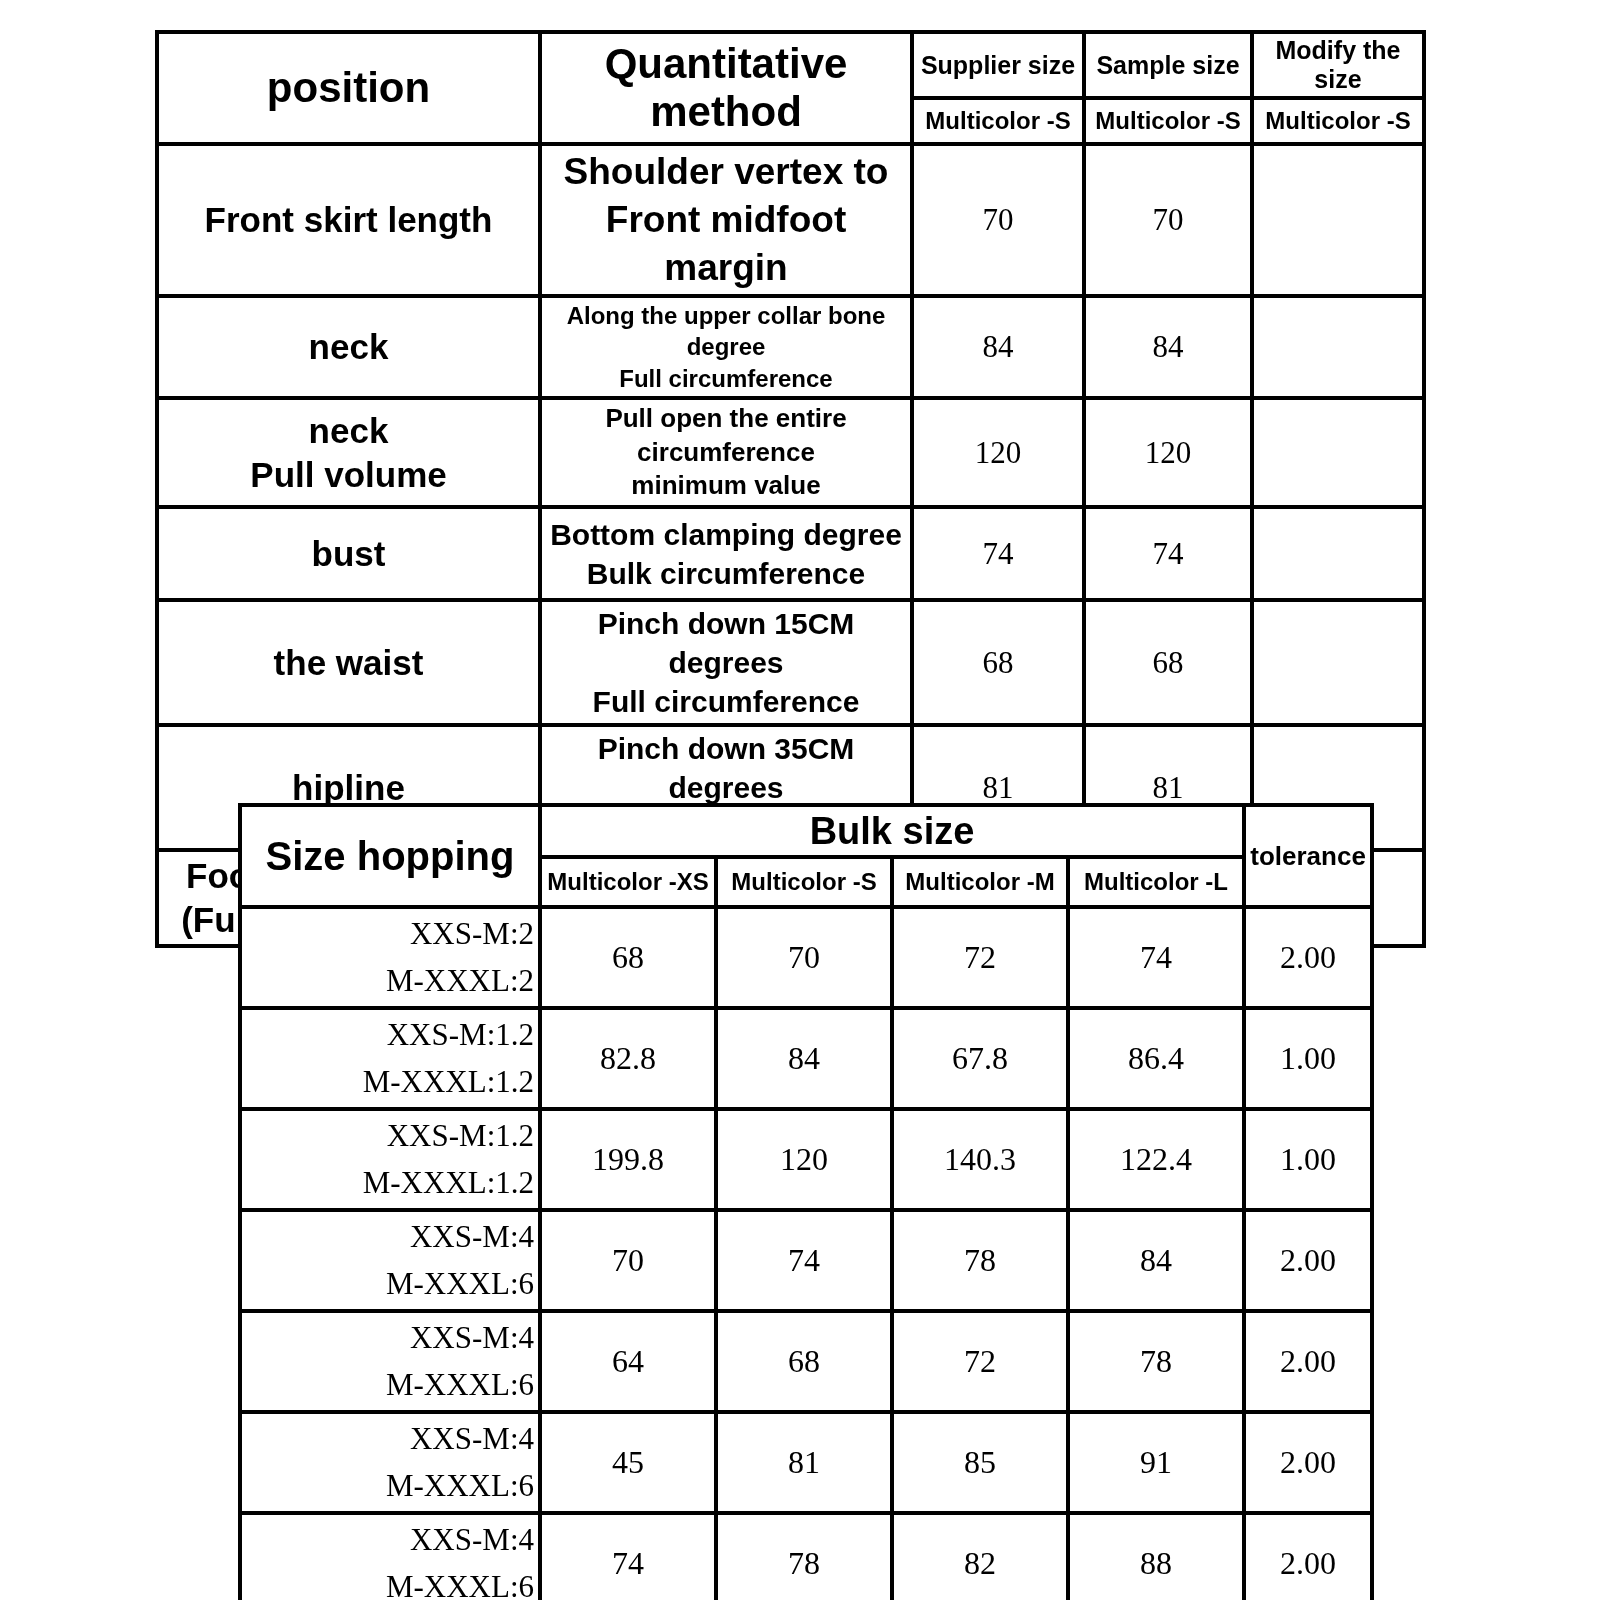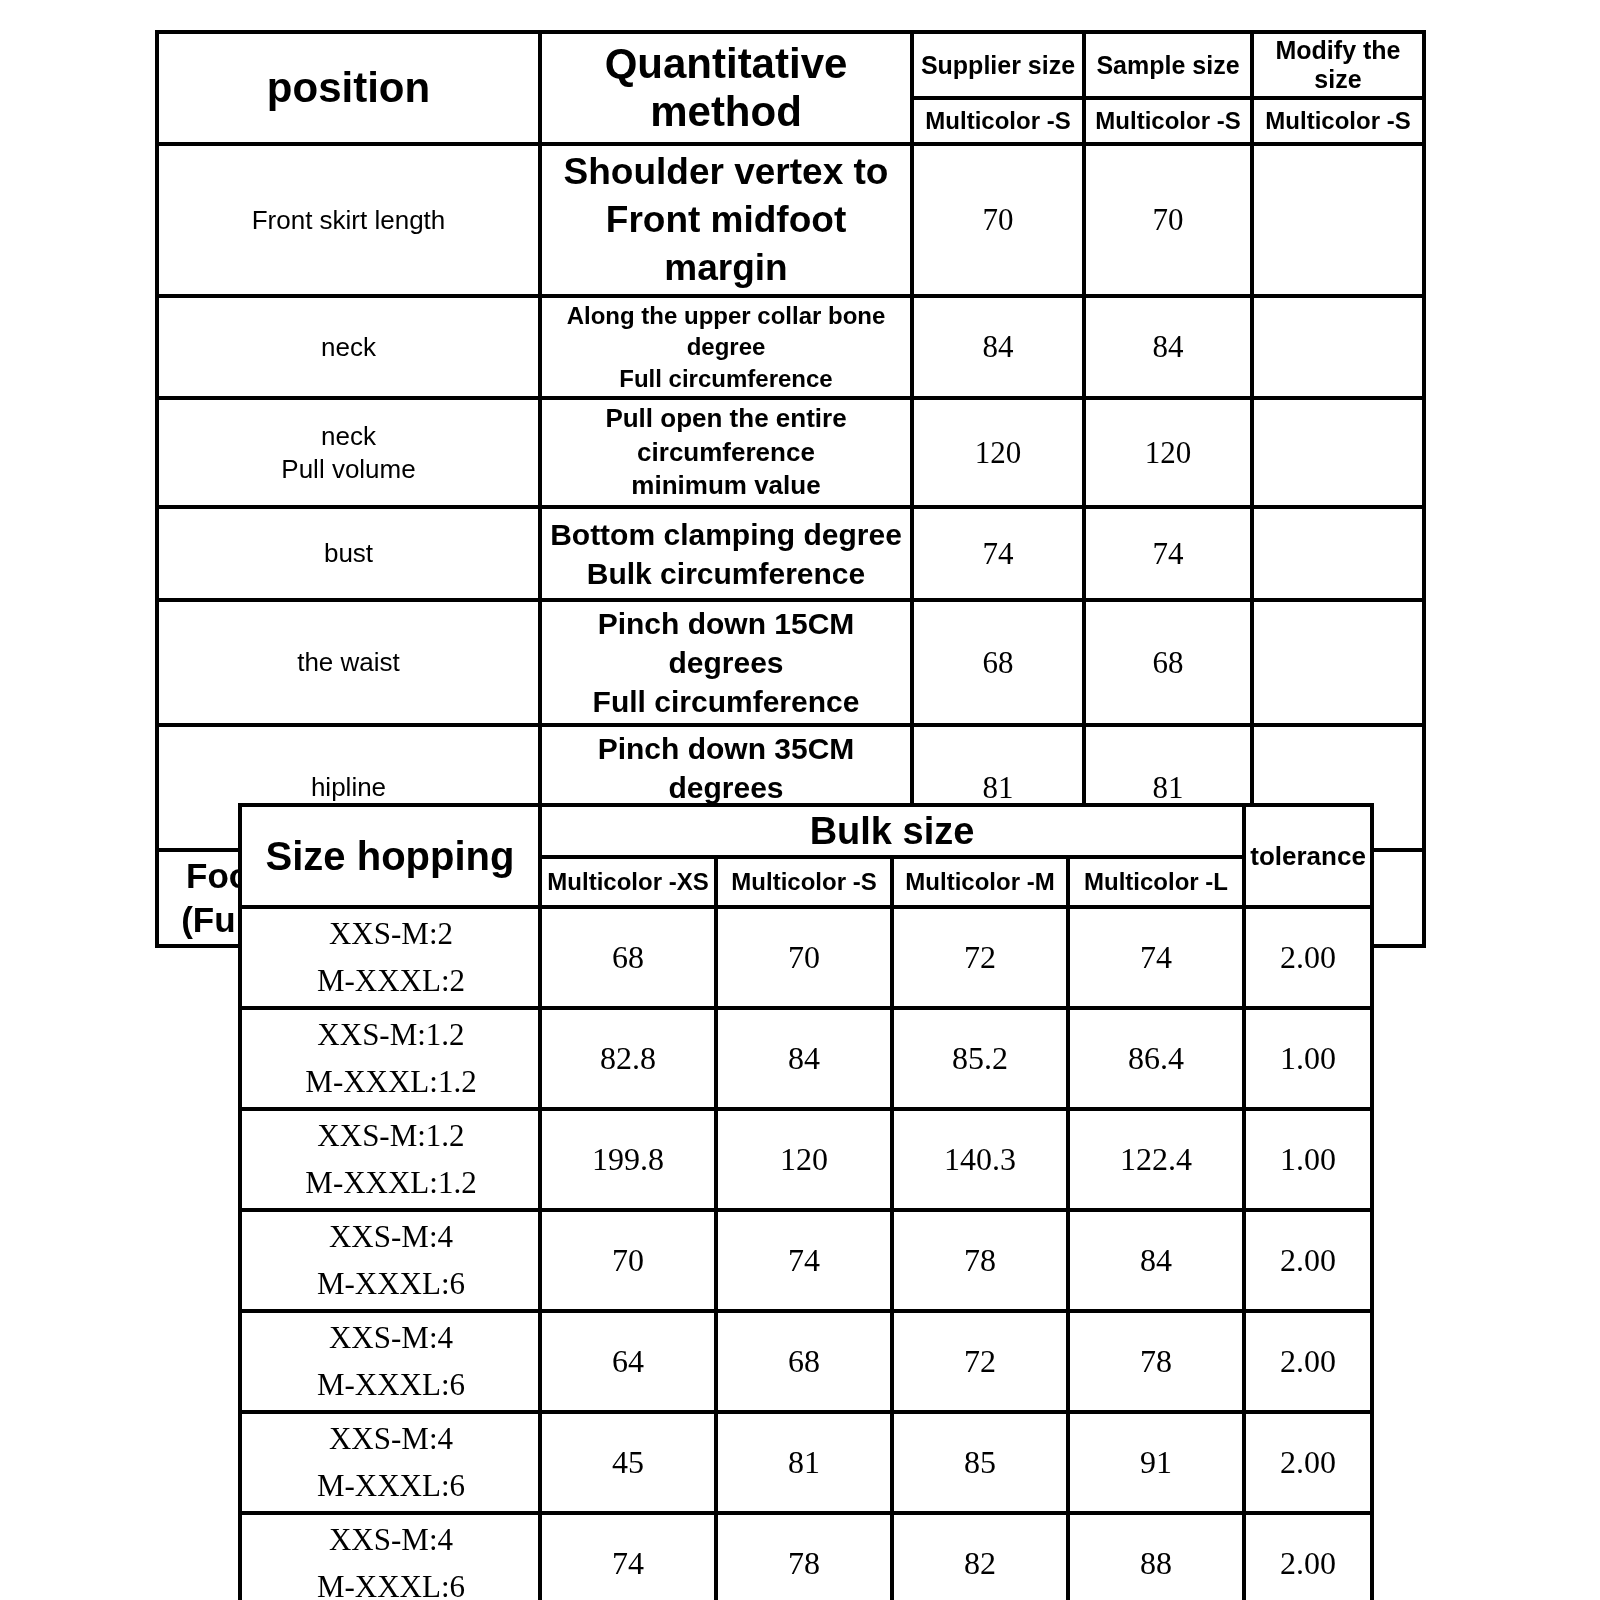--- a/index.html
+++ b/index.html
@@ -26,40 +26,40 @@
     font-weight:normal;
   }
   
   .t1{left:155px;top:30px;width:1267px;}
   .t1 thead tr.h1{height:50px;}
   .t1 thead tr.h2{height:46px;}
   .t1 tbody tr{height:93px;}
   .big{font-size:42px;font-weight:600;line-height:1.15;}
   .mid{font-size:25px;font-weight:600;}
   .sub{font-size:24px;font-weight:600;}
-  .pos{font-size:26px;font-weight:400;line-height:1.25;}
+  .pos{font-size:35px;font-weight:700;line-height:1.25;}
   .pos-sm{font-size:35px;font-weight:600;line-height:1.25;}
   .method{font-weight:600;line-height:1.3;}
   .fs37{font-size:37px;}
   .fs30{font-size:30px;}
   .fs26{font-size:26px;}
   .fs24{font-size:24px;}
   .num{font-family:"Liberation Serif",serif;font-size:31px;}
   
   .t2{left:238px;top:803px;width:1132px;}
   .t2 thead tr.h1{height:52px;}
   .t2 thead tr.h2{height:50px;}
   .t2 tbody tr{height:93px;}
   .hop{font-size:40px;font-weight:600;text-align:center;}
   .bulk{font-size:38px;font-weight:600;}
   .tol-h{font-size:26px;font-weight:600;}
   .label{
     font-family:"Liberation Serif",serif;
     font-size:31px;
-    text-align:center;
+    text-align:right;
     padding-left:6px;
     line-height:1.5;
   }
   .num2{font-family:"Liberation Serif",serif;font-size:32px;}
 </style>
 </head>
 <body>
 
 <div class="page">
 
@@ -176,21 +176,21 @@
         <td class="num2">70</td>
         <td class="num2">72</td>
         <td class="num2">74</td>
         <td class="num2">2.00</td>
       </tr>
       <tr>
         <td class="label">XXS-M:1.2
 M-XXXL:1.2</td>
         <td class="num2">82.8</td>
         <td class="num2">84</td>
-        <td class="num2">85.2</td>
+        <td class="num2">67.8</td>
         <td class="num2">86.4</td>
         <td class="num2">1.00</td>
       </tr>
       <tr>
         <td class="label">XXS-M:1.2
 M-XXXL:1.2</td>
         <td class="num2">199.8</td>
         <td class="num2">120</td>
         <td class="num2">140.3</td>
         <td class="num2">122.4</td>

